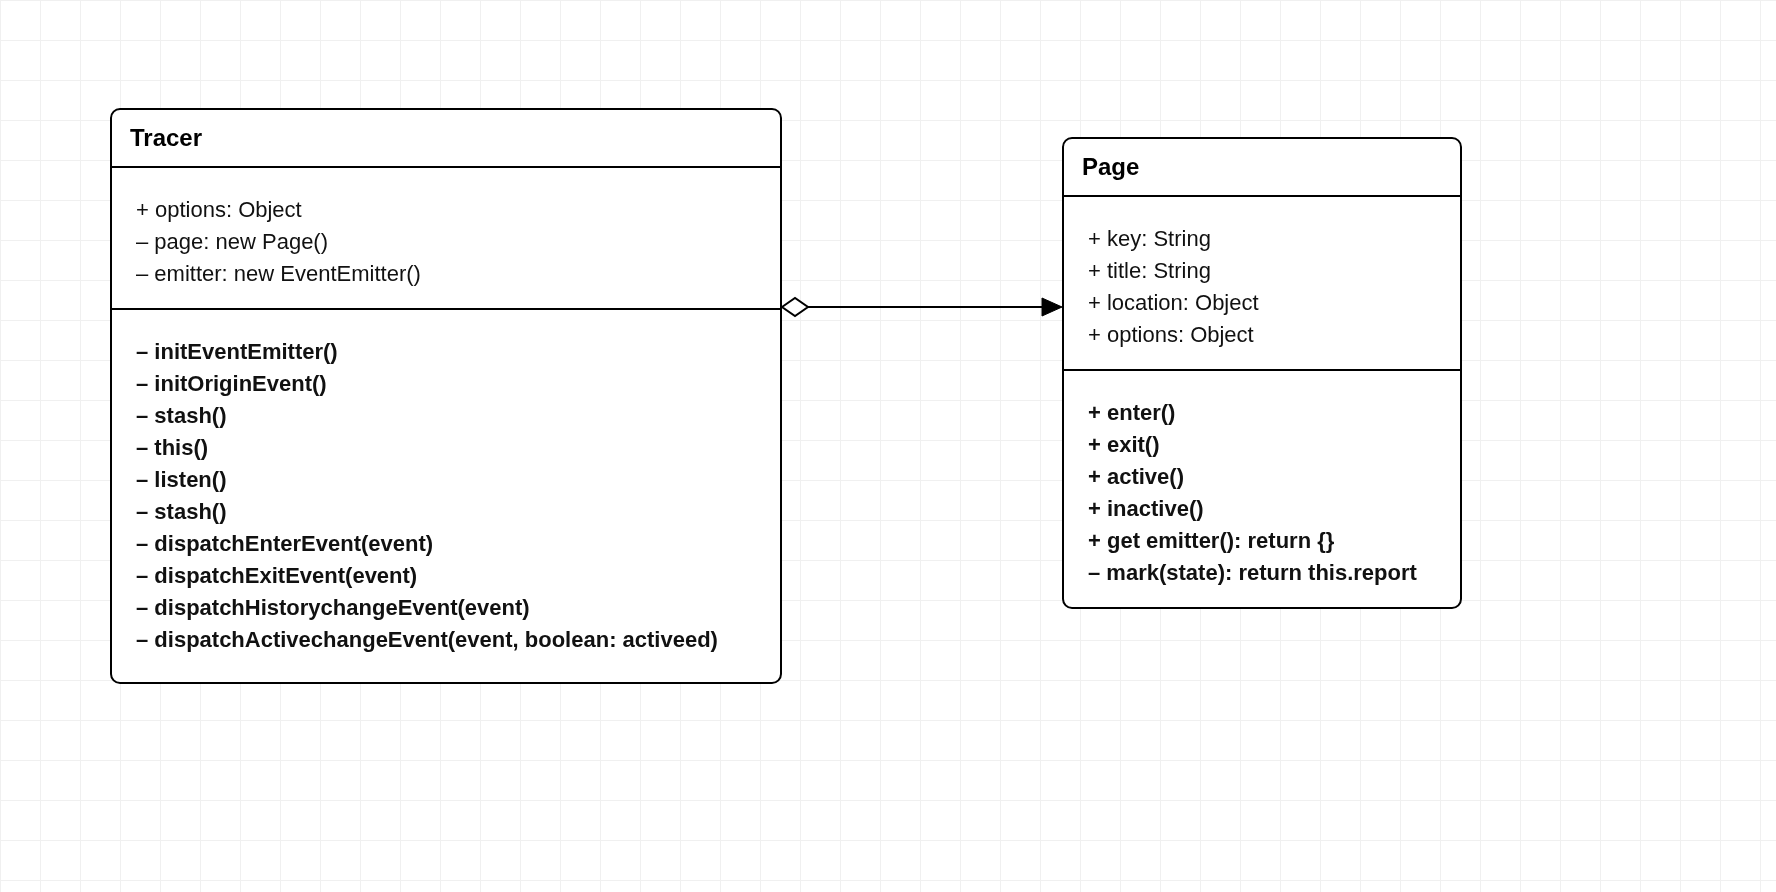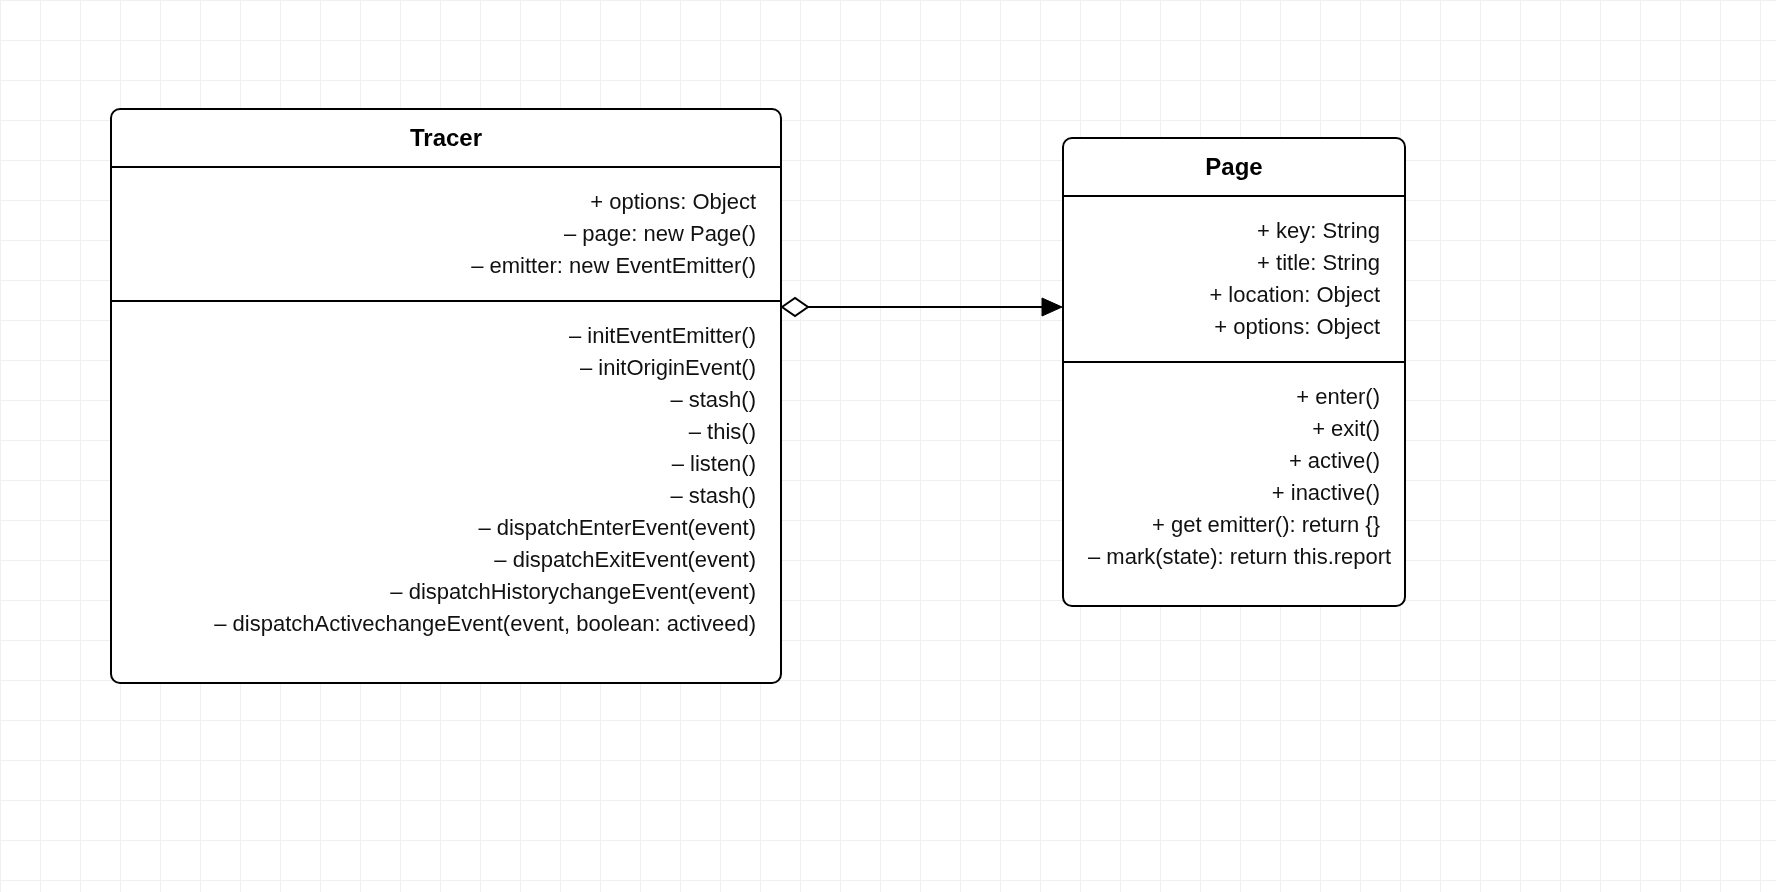--- a/index.html
+++ b/index.html
@@ -25,33 +25,32 @@
     z-index: 1;
   }
   .uml-class {
     position: absolute;
     background: #ffffff;
     border: 2px solid #000000;
     border-radius: 10px;
     overflow: hidden;
   }
   .uml-title {
-    text-align: center;
+    text-align: left;
     font-weight: 700;
     font-size: 24px;
     padding: 14px 18px;
     border-bottom: 2px solid #000000;
     color: #000;
   }
   .uml-section {
-    padding: 18px 24px 18px 24px;
+    padding: 26px 24px 18px 24px;
     border-bottom: 2px solid #000000;
-    text-align: right;
   }
-  .uml-section:last-child { border-bottom: none; }
+  .uml-section:last-child { border-bottom: none; font-weight: bold; }
   .uml-item {
     font-size: 22px;
     line-height: 32px;
     color: #111;
     white-space: nowrap;
   }
   svg.connector {
     position: absolute;
     overflow: visible;
     z-index: 1;
@@ -78,21 +77,21 @@
       <div class="uml-item">– this()</div>
       <div class="uml-item">– listen()</div>
       <div class="uml-item">– stash()</div>
       <div class="uml-item">– dispatchEnterEvent(event)</div>
       <div class="uml-item">– dispatchExitEvent(event)</div>
       <div class="uml-item">– dispatchHistorychangeEvent(event)</div>
       <div class="uml-item">– dispatchActivechangeEvent(event, boolean: activeed)</div>
     </div>
   </div>
 
-  <div class="uml-class" id="box-page" style="left: 1062px; top: 137px; width: 344px; min-height: 470px;">
+  <div class="uml-class" id="box-page" style="left: 1062px; top: 137px; width: 400px; min-height: 470px;">
     <div class="uml-title">Page</div>
     <div class="uml-section">
       <div class="uml-item">+ key: String</div>
       <div class="uml-item">+ title: String</div>
       <div class="uml-item">+ location: Object</div>
       <div class="uml-item">+ options: Object</div>
     </div>
     <div class="uml-section">
       <div class="uml-item">+ enter()</div>
       <div class="uml-item">+ exit()</div>

